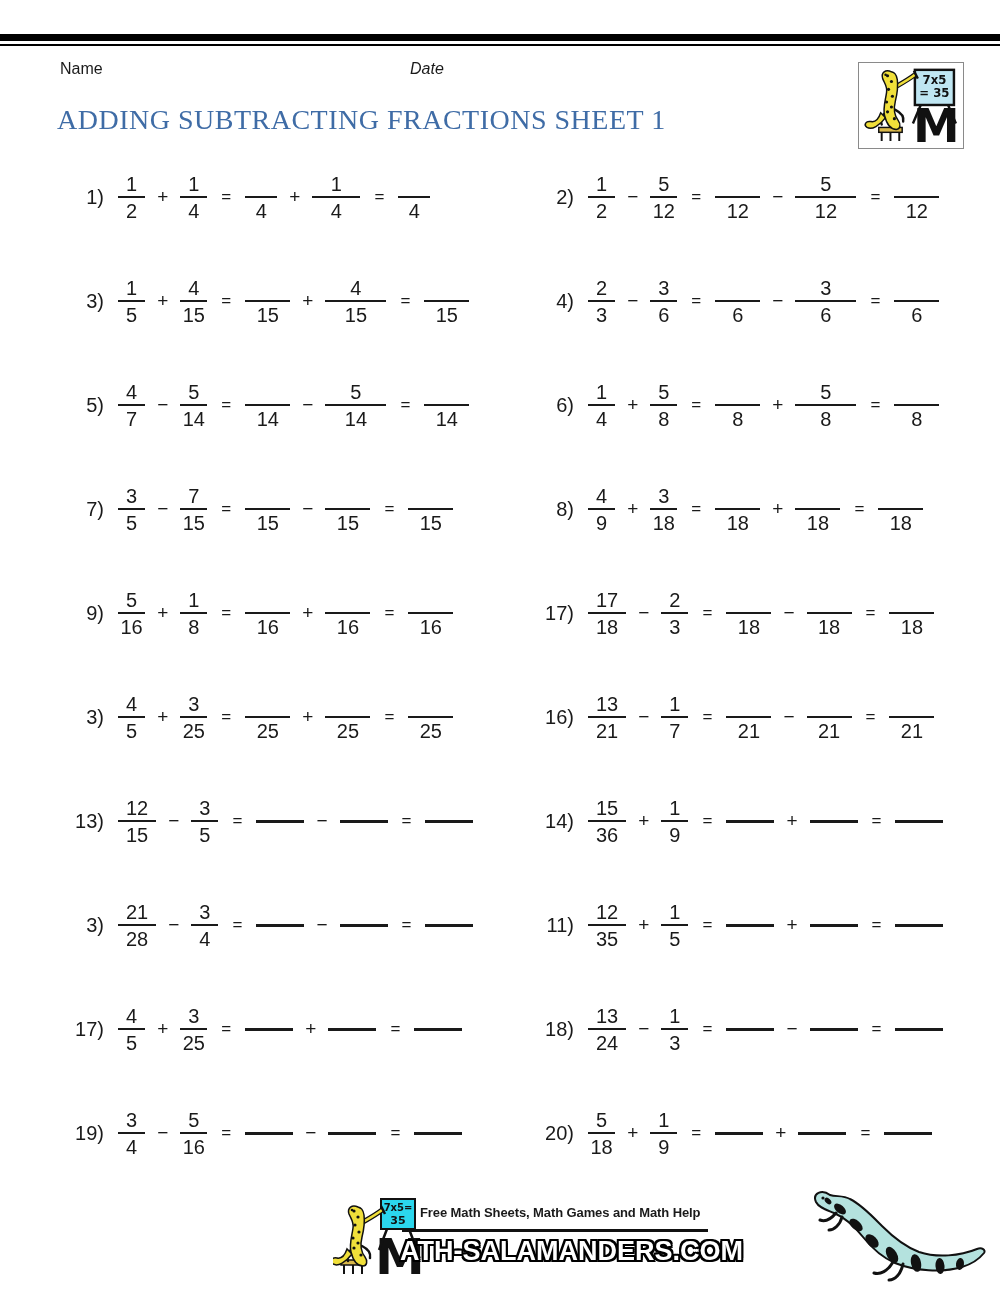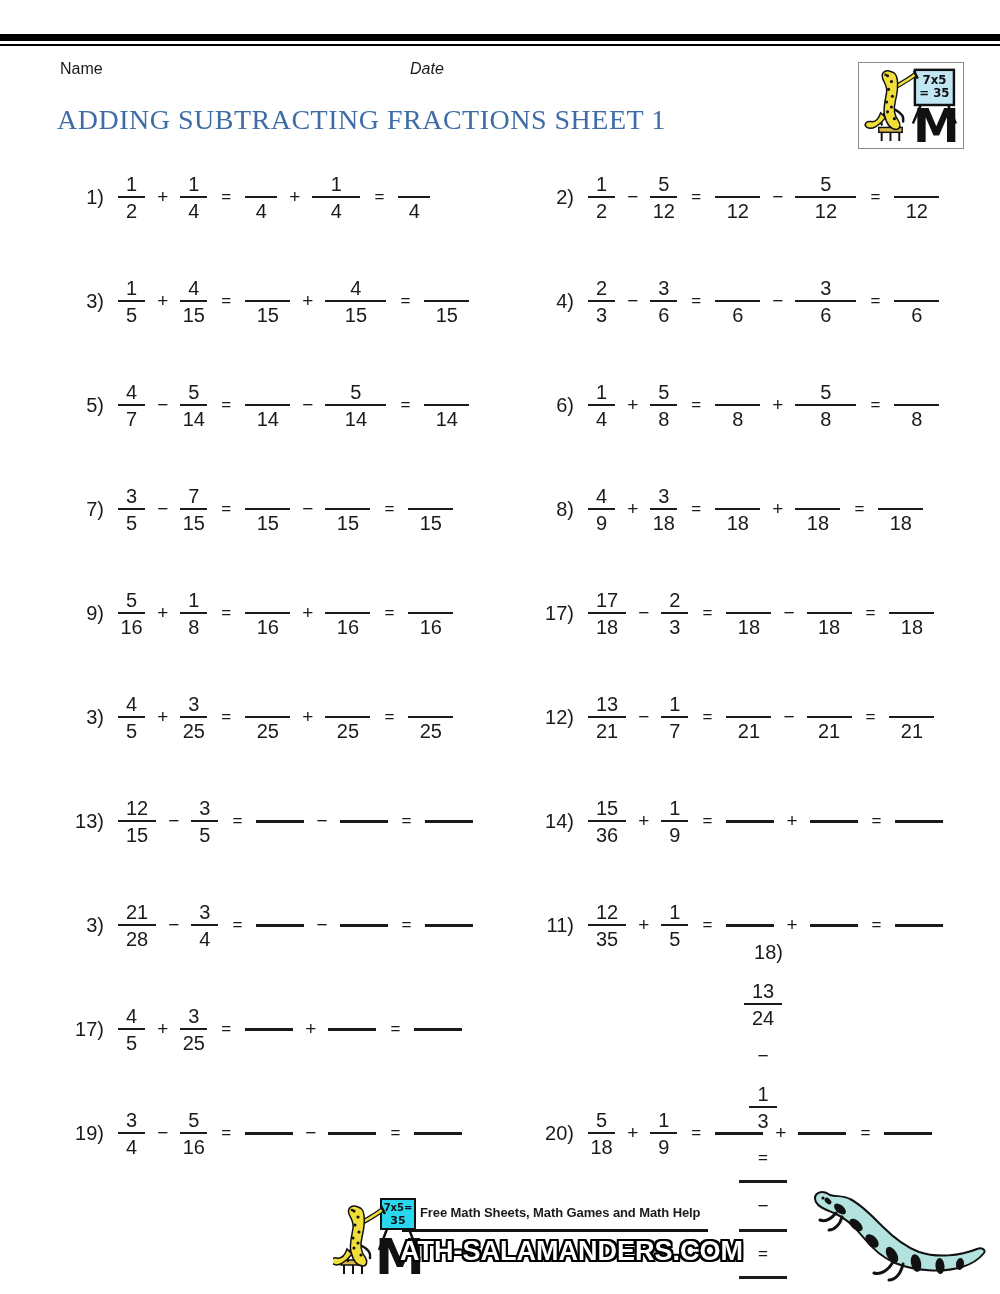--- a/index.html
+++ b/index.html
@@ -389,21 +389,21 @@
         <span class="fn empty" style="min-width: 45px;"></span>
         <span class="fd">25</span>
       </span>
       <span class="eq">=</span>
       <span class="frac">
         <span class="fn empty" style="min-width: 45px;"></span>
         <span class="fd">25</span>
       </span>
     </div>
     <div class="prob colB" style="top: 665px;">
-      <span class="pnum">12)</span>
+      <span class="pnum">16)</span>
       <span class="frac">
         <span class="fn">13</span>
         <span class="fd">21</span>
       </span>
       <span class="op">−</span>
       <span class="frac">
         <span class="fn">1</span>
         <span class="fd">7</span>
       </span>
       <span class="eq">=</span>
@@ -505,21 +505,21 @@
         <span class="fn">3</span>
         <span class="fd">25</span>
       </span>
       <span class="eq">=</span>
       <span class="bl" style="width: 48px;"></span>
       <span class="op">+</span>
       <span class="bl" style="width: 48px;"></span>
       <span class="eq">=</span>
       <span class="bl" style="width: 48px;"></span>
     </div>
-    <div class="prob colB" style="top: 941px; flex-direction: column;">
+    <div class="prob colB" style="top: 977px;">
       <span class="pnum">18)</span>
       <span class="frac">
         <span class="fn">13</span>
         <span class="fd">24</span>
       </span>
       <span class="op">−</span>
       <span class="frac">
         <span class="fn">1</span>
         <span class="fd">3</span>
       </span>

